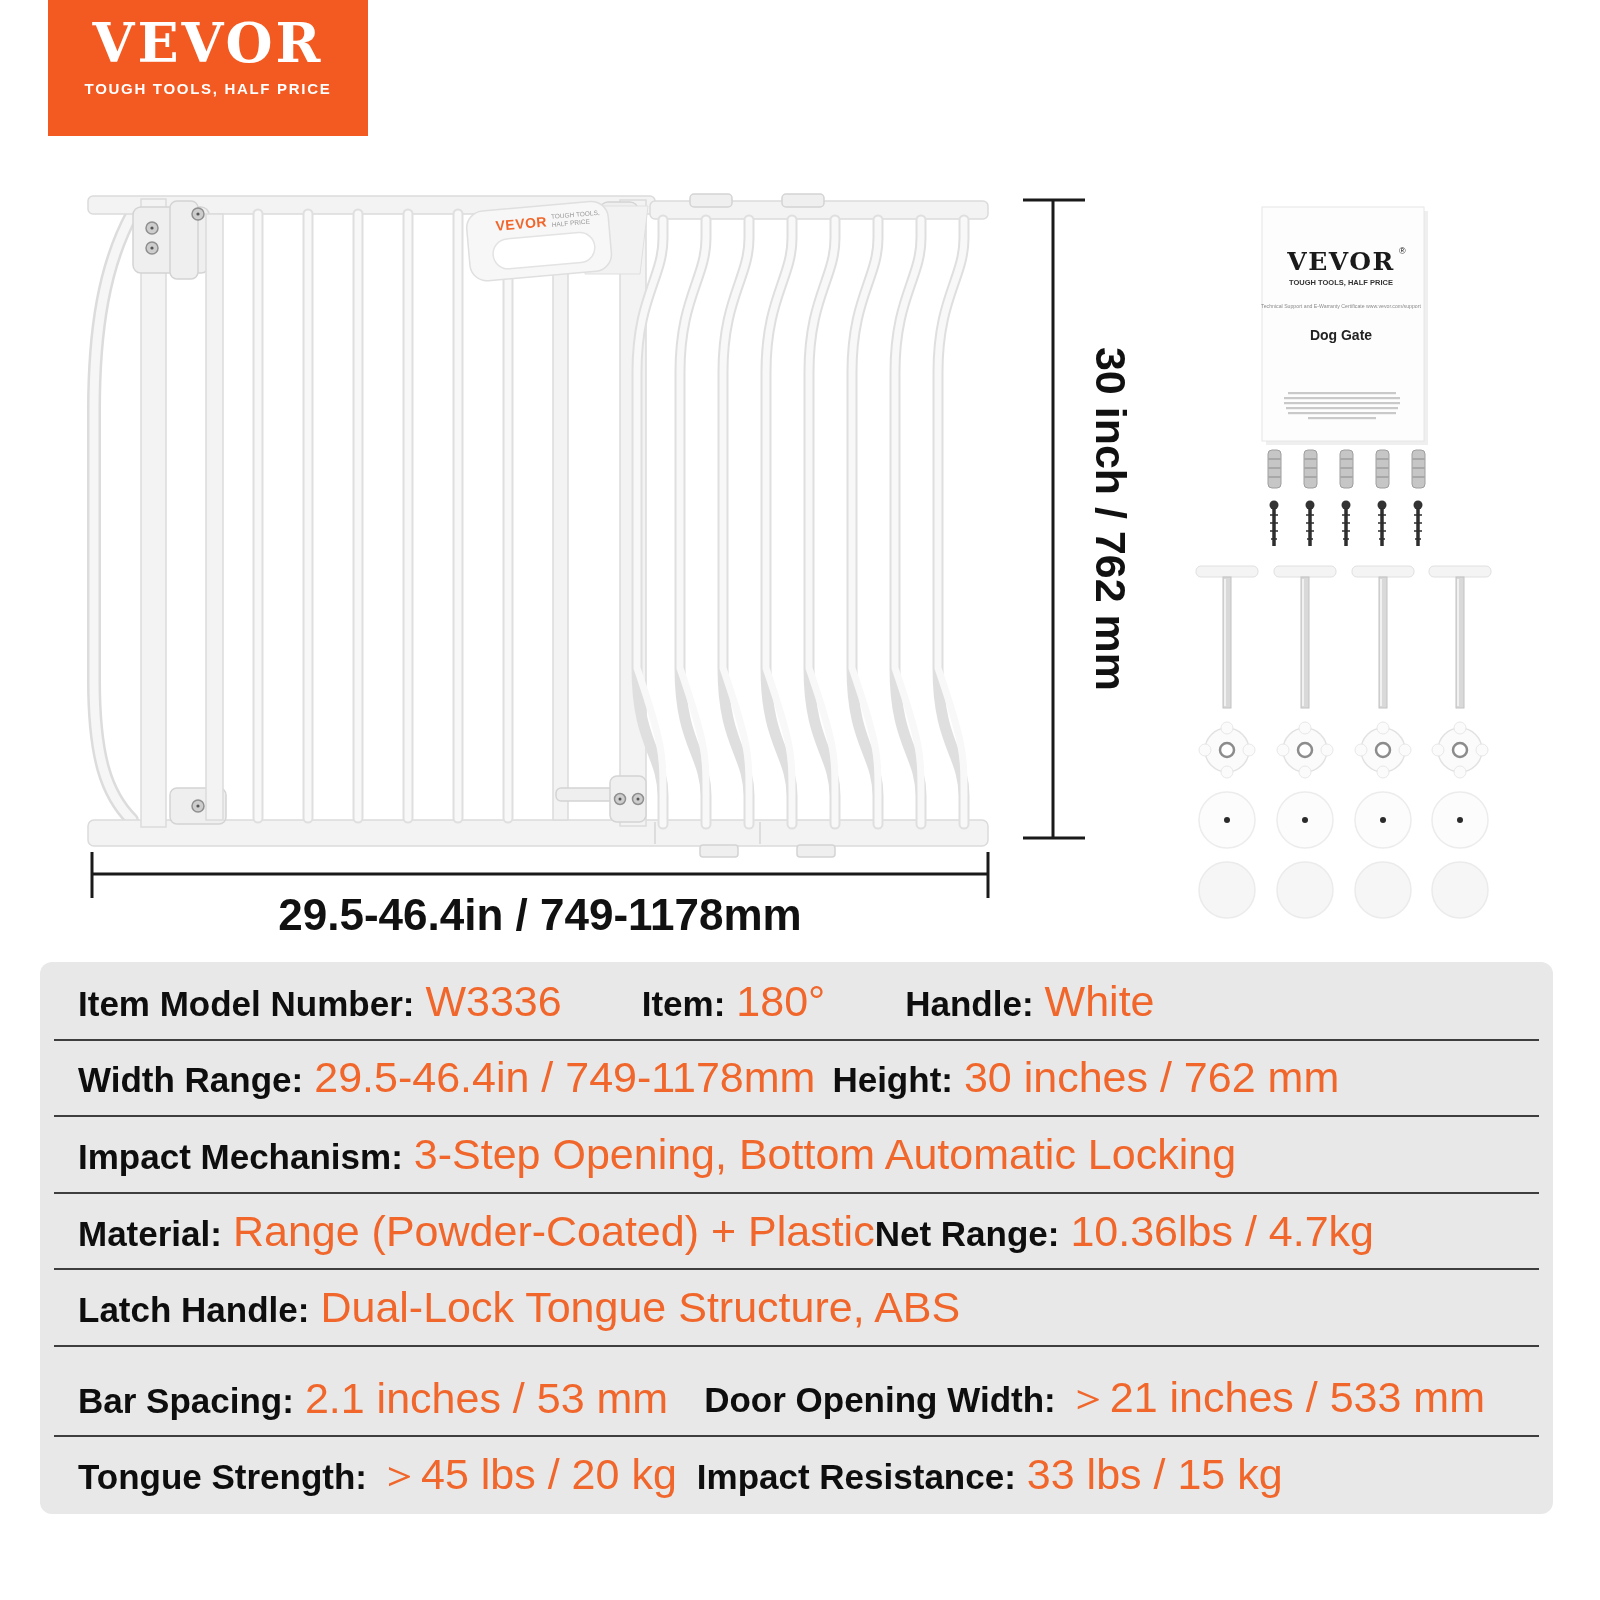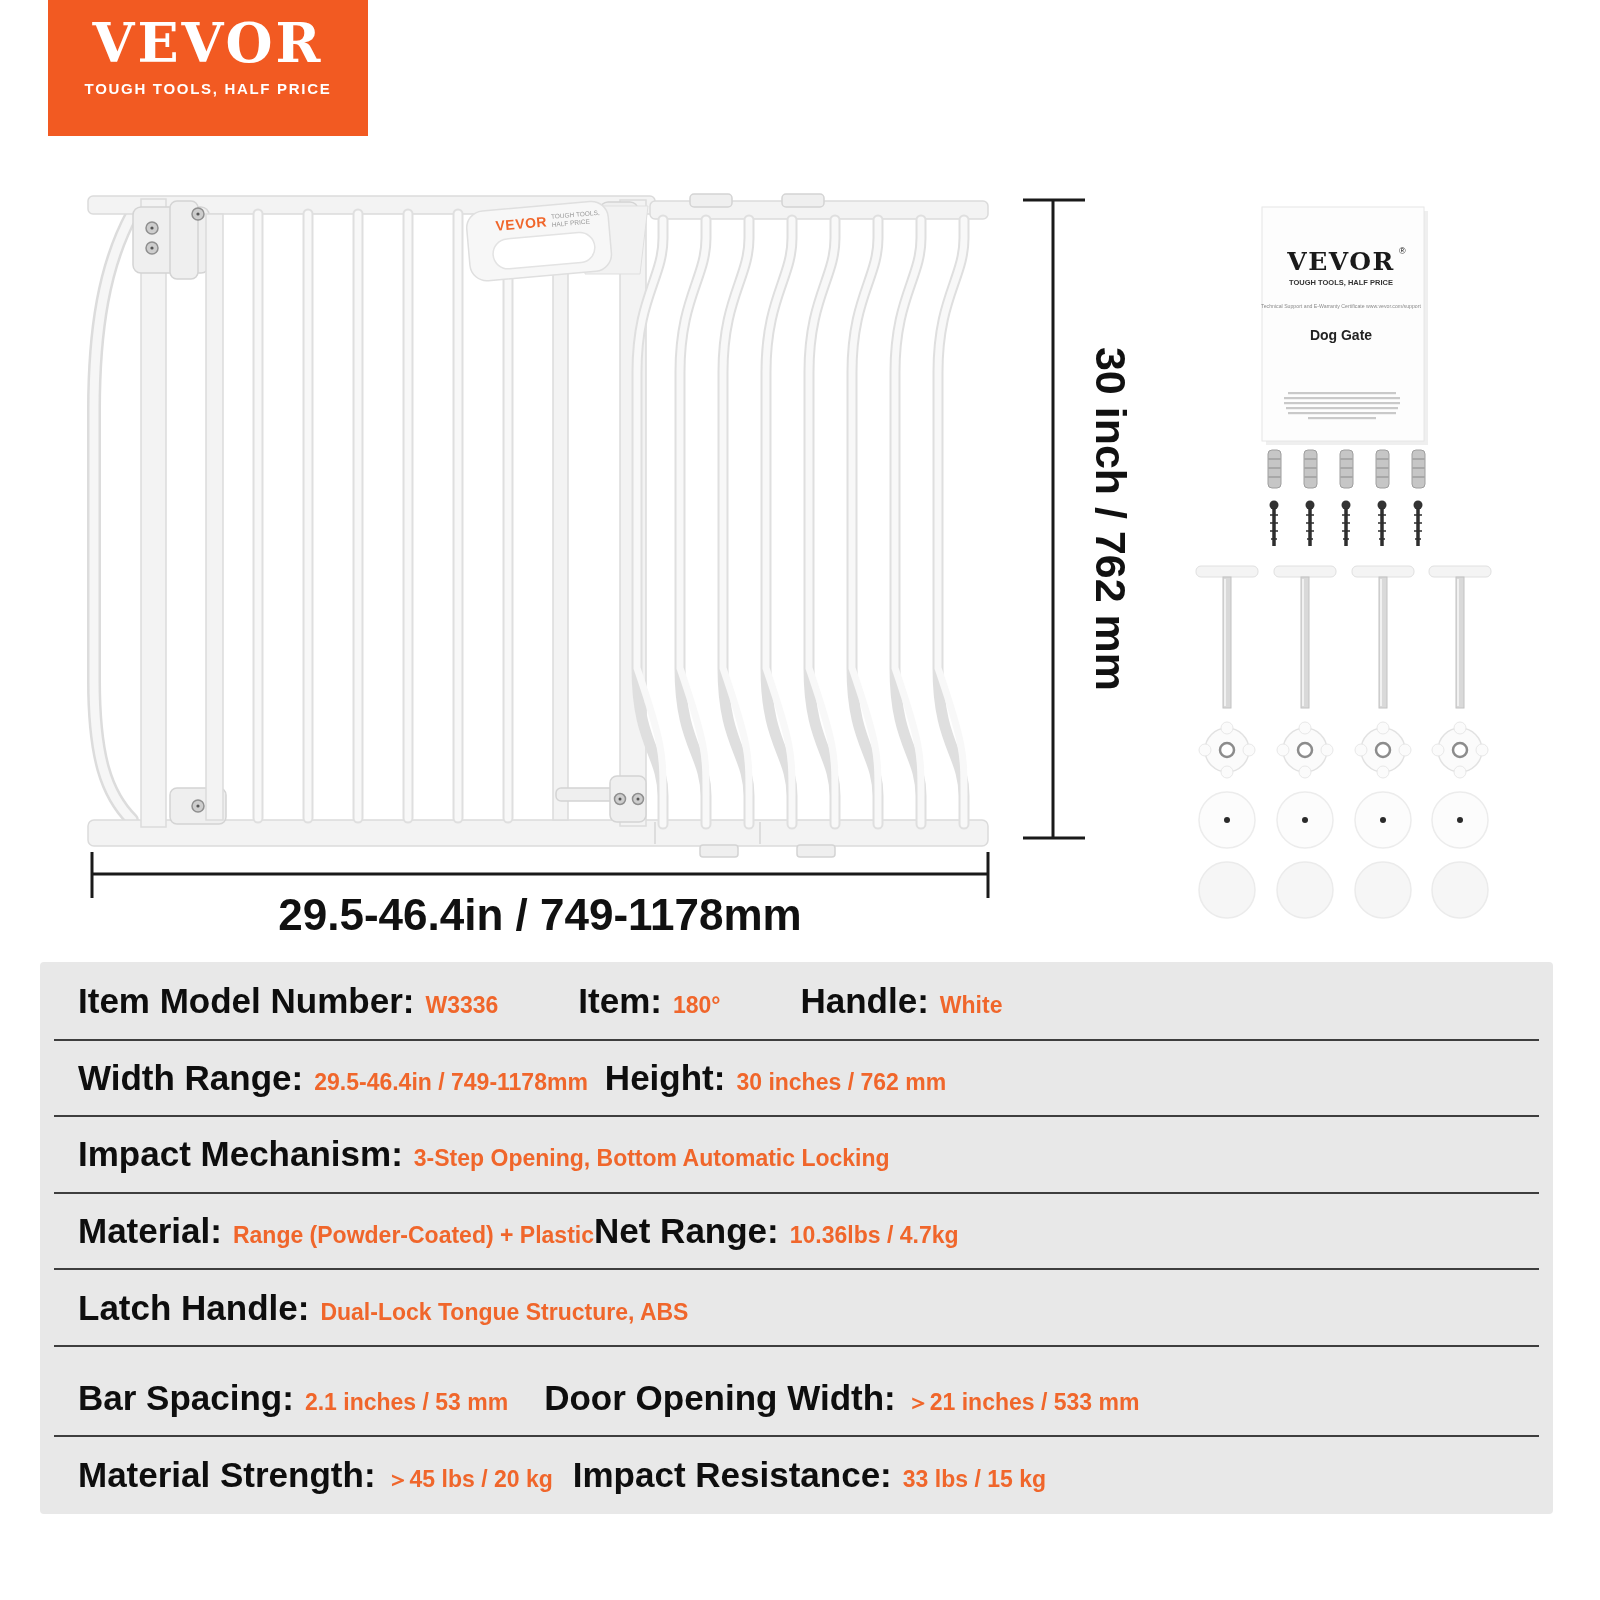--- a/index.html
+++ b/index.html
@@ -22,28 +22,28 @@
   .rod-out{stroke:#DCDCDC;stroke-width:14;fill:none;stroke-linecap:round;}
   .rod-in {stroke:#F6F6F6;stroke-width:9;fill:none;stroke-linecap:round;}
   .frame{fill:#F3F3F3;stroke:#DBDBDB;stroke-width:1.5;}
   .bracket{fill:#EFEFEF;stroke:#D4D4D4;stroke-width:1.5;}
   .screw{fill:#CDCDCD;stroke:#8F8F8F;stroke-width:1.5;}
   .dim{stroke:#1A1A1A;stroke-width:3;}
   .dim-text{font-family:"Liberation Sans",sans-serif;font-weight:700;fill:#111;}
 
   
   .panel{position:absolute;left:40px;top:962px;width:1513px;height:552px;
-         background:#E8E8E8;border-radius:4px;box-sizing:border-box;
+         background:#E8E8E8;border-radius:12px;box-sizing:border-box;
          display:flex;flex-direction:column;padding:2px 14px;}
   .row{flex:1;display:flex;align-items:center;padding:0 24px;
        border-bottom:2px solid #3E3E3E;white-space:nowrap;}
   .row:last-child{border-bottom:none;}
   .seg{display:flex;align-items:baseline;}
   .k{font-weight:700;font-size:35px;color:#0E0E0E;}
-  .v{font-weight:700;font-size:23px;color:#F0662B;margin-left:11px;}
+  .v{font-weight:400;font-size:43px;color:#F0662B;margin-left:11px;}
 </style>
 </head>
 <body>
 
 <div class="logo">
   <div class="brand">VEVOR</div>
   <div class="tagline">TOUGH TOOLS, HALF PRICE</div>
 </div>
 
 <svg class="scene" viewBox="0 0 1600 1600">
@@ -307,21 +307,21 @@
         <span class="k">Bar Spacing:</span>
         <span class="v">2.1 inches / 53 mm</span>
       </div>
     <div class="seg">
         <span class="k">Door Opening Width:</span>
         <span class="v">＞21 inches / 533 mm</span>
       </div>
   </div>
   <div class="row" style="gap:20px;">
     <div class="seg">
-        <span class="k">Material Strength:</span>
+        <span class="k">Tongue Strength:</span>
         <span class="v">＞45 lbs / 20 kg</span>
       </div>
     <div class="seg">
         <span class="k">Impact Resistance:</span>
         <span class="v">33 lbs / 15 kg</span>
       </div>
   </div>
 </div>
 
 </body></html>

